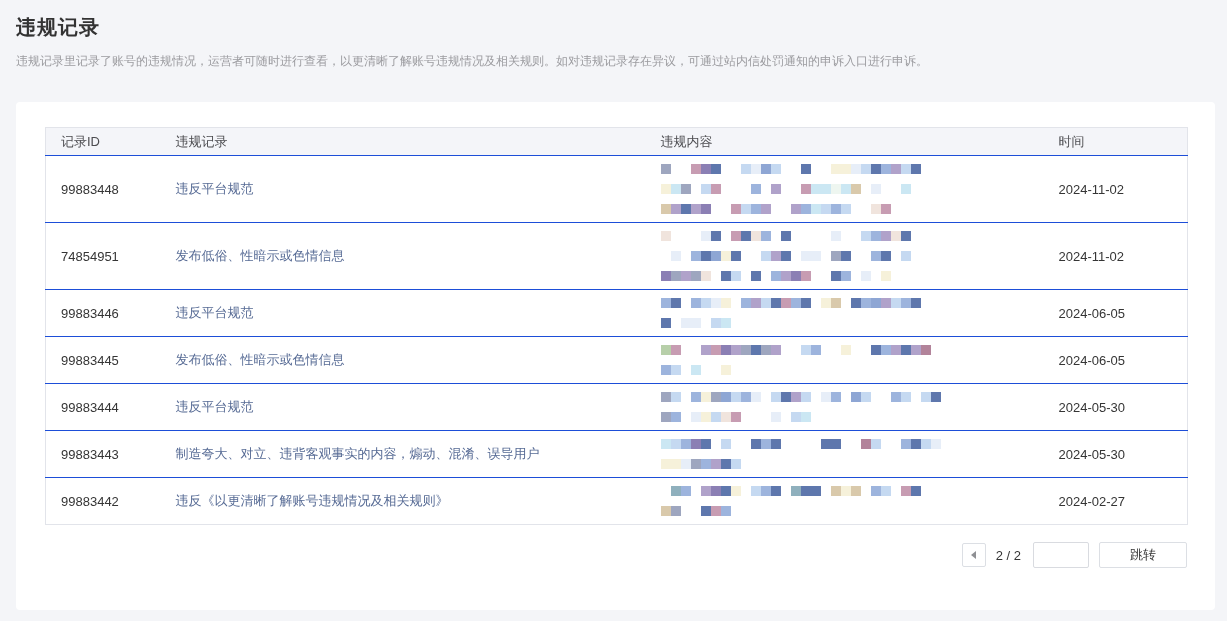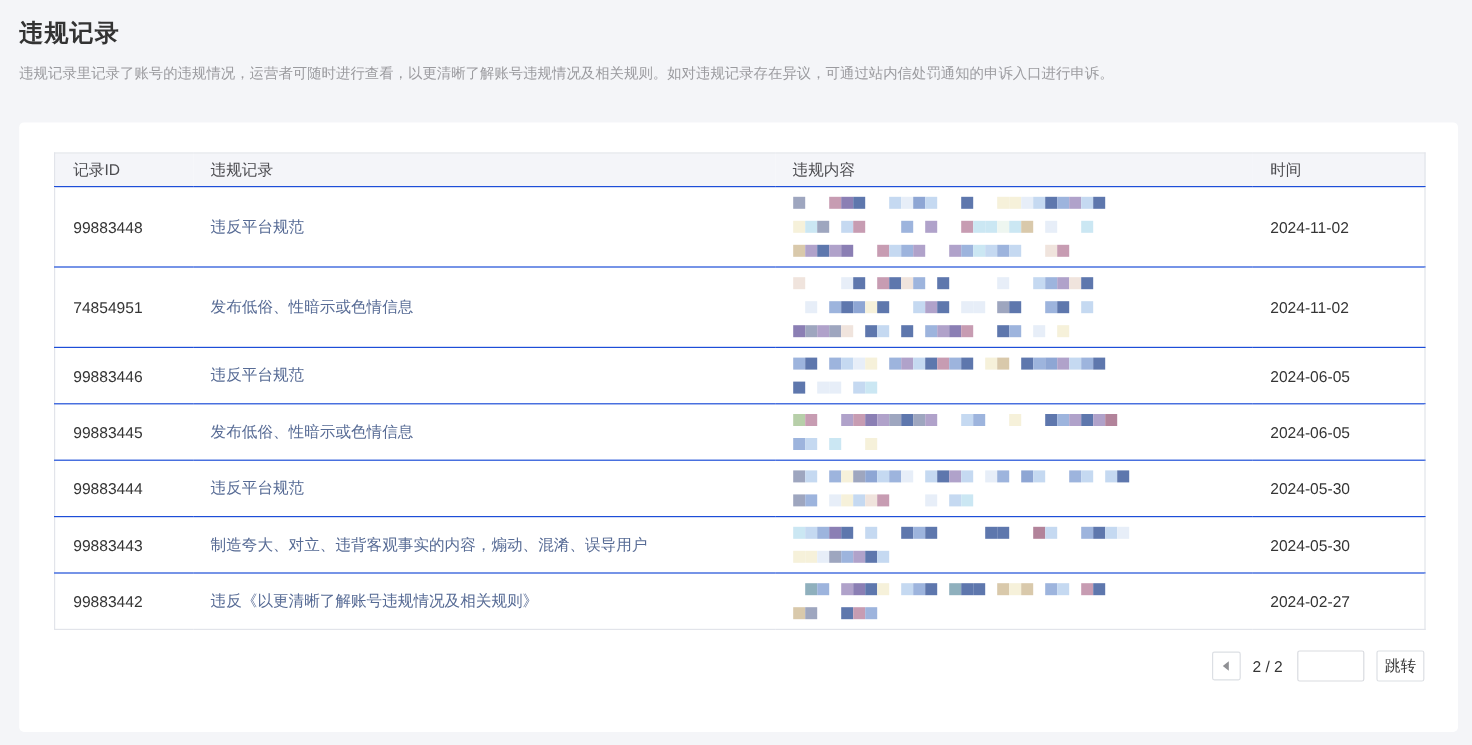--- a/index.html
+++ b/index.html
@@ -82,21 +82,21 @@
     border: 1px solid #d9dbe0;
     border-radius: 2px;
     outline: none;
     font-size: 13px;
     padding: 0 6px;
     font-family: "Liberation Sans", "DejaVu Sans", sans-serif;
   }
   .pg-jump {
     margin-left: 10px;
     height: 26px;
-    padding: 0 6px;
+    padding: 0 30px;
     background: #fff;
     border: 1px solid #dcdfe4;
     border-radius: 2px;
     font-size: 13px;
     color: #353535;
     cursor: pointer;
     font-family: "Liberation Sans", "DejaVu Sans", sans-serif;
   }
 </style>
 </head>

